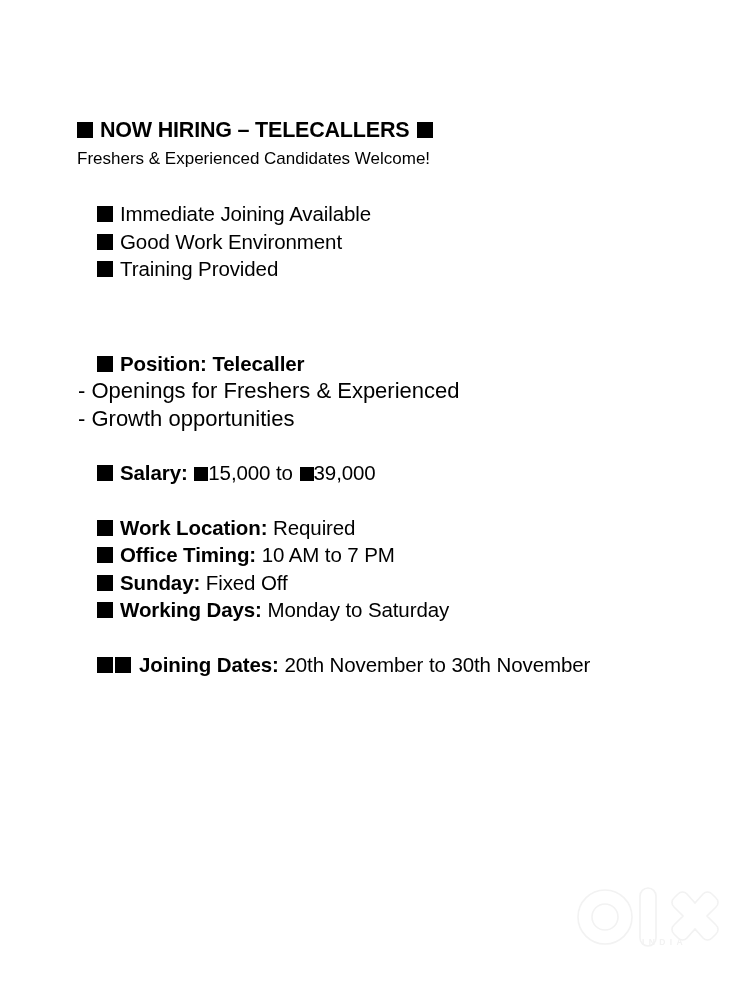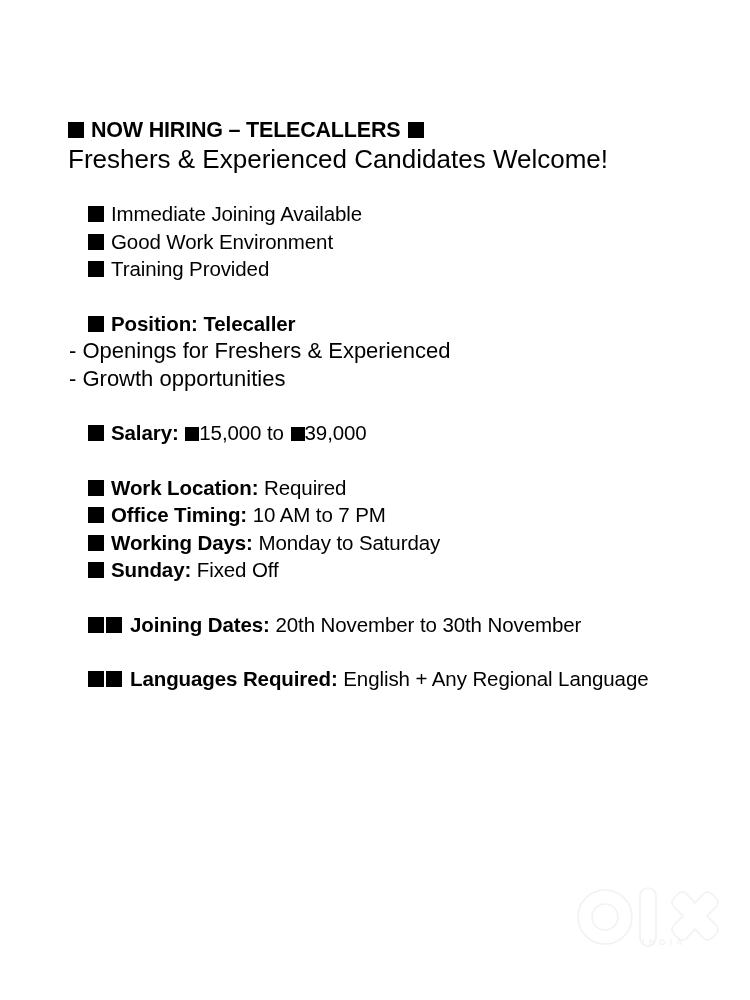--- a/index.html
+++ b/index.html
@@ -13,44 +13,44 @@
     position: relative;
     overflow: hidden;
     font-family: "Liberation Sans", sans-serif;
     color: #000000;
     -webkit-font-smoothing: antialiased;
   }
 
   
   .flyer {
     position: absolute;
-    left: 68px;
+    left: 77px;
     top: 116px;
     width: 660px;
   }
 
   .line {
     font-size: 20.5px;
     line-height: 27.5px;
     white-space: nowrap;
     letter-spacing: -0.1px;
     padding-left: 20px;
   }
-  .line.bold { font-weight: bold; }
+  .line.bold { font-weight: bold; margin-top: 40px; }
 
   .heading {
     font-size: 21.5px;
     font-weight: bold;
     line-height: 29px;
     white-space: nowrap;
     letter-spacing: -0.2px;
   }
 
   .subheading {
-    font-size: 26px;
+    font-size: 17px;
     font-weight: normal;
     line-height: 28px;
     white-space: nowrap;
   }
 
   .spacer { height: 27px; }
   .spacer-sm { height: 25px; }
 
   
   .tofu {
@@ -146,39 +146,36 @@
 
   <div class="spacer"></div>
 
   <div class="line">
     <span class="tofu lead"></span><span class="label">Work Location:</span><span>&nbsp;</span><span class="value">Required</span>
   </div>
   <div class="line">
     <span class="tofu lead"></span><span class="label">Office Timing:</span><span>&nbsp;</span><span class="value">10 AM to 7 PM</span>
   </div>
   <div class="line">
-    <span class="tofu lead"></span><span class="label">Working Days:</span><span>&nbsp;</span><span class="value">Monday to Saturday</span>
+    <span class="tofu lead"></span><span class="label">Sunday:</span><span>&nbsp;</span><span class="value">Fixed Off</span>
   </div>
   <div class="line">
-    <span class="tofu lead"></span><span class="label">Sunday:</span><span>&nbsp;</span><span class="value">Fixed Off</span>
+    <span class="tofu lead"></span><span class="label">Working Days:</span><span>&nbsp;</span><span class="value">Monday to Saturday</span>
   </div>
 
   <div class="spacer-sm"></div>
   <div style="height:2px"></div>
 
   <div class="line">
     <span class="tofu pair"></span><span class="tofu pair last"></span><span class="label">Joining Dates:</span><span>&nbsp;</span><span class="value">20th November to 30th November</span>
   </div>
 
   <div class="spacer-sm"></div>
   <div style="height:2px"></div>
 
-  <div class="line">
-    <span class="tofu pair"></span><span class="tofu pair last"></span><span class="label">Languages Required:</span><span>&nbsp;</span><span class="value">English + Any Regional Language</span>
-  </div>
 
 </div>
 
 <div class="watermark">
   <svg width="150" height="80" viewBox="0 0 150 80">
 
     <circle cx="31" cy="33" r="27" fill="none" stroke="#f2f2f2" stroke-width="1.6"></circle>
     <circle cx="31" cy="33" r="13" fill="none" stroke="#f2f2f2" stroke-width="1.6"></circle>
 
     <rect x="66" y="4" width="16" height="58" rx="8" ry="8" fill="none" stroke="#f2f2f2" stroke-width="1.6"></rect>

